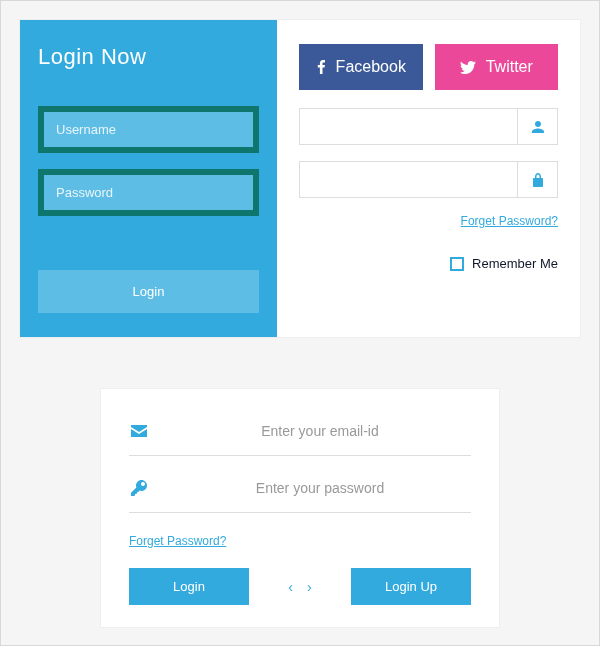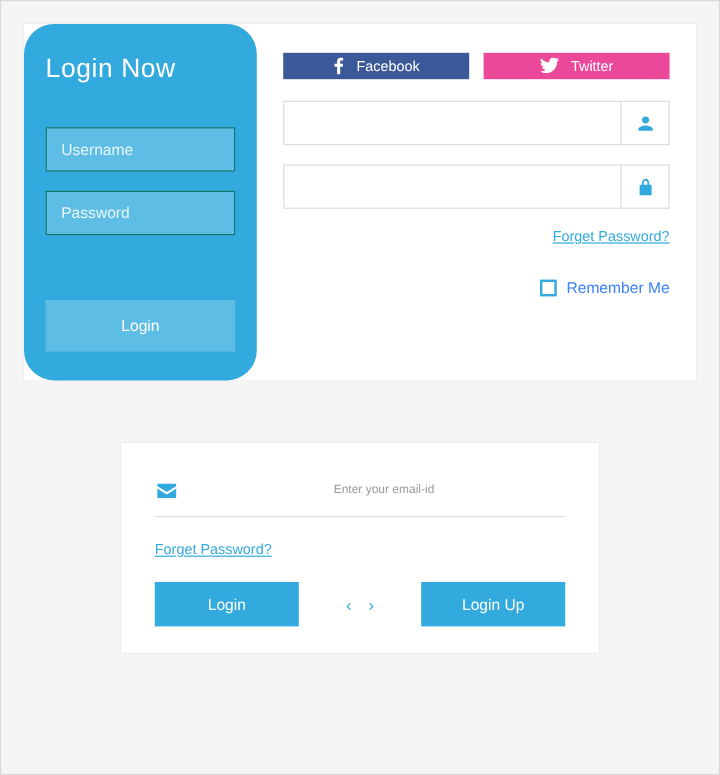--- a/index.html
+++ b/index.html
@@ -11,36 +11,35 @@
       padding: 18px;
       border: 1px solid #d8d8d8;
     }
     .card1 {
       display: flex;
       background: #fff;
       border: 1px solid #eee;
       margin-bottom: 50px;
     }
     .left-panel {
-      width: 194px;
+      width: 257px;
       background: #33aadd;
       padding: 24px 18px;
       color: #fff;
-      border-radius: 25px;
     }
     .left-panel h1 {
       font-size: 22px;
       font-weight: 300;
       margin-bottom: 36px;
       letter-spacing: 0.5px;
     }
     .blue-input {
       width: 100%;
       background: #5dbde4;
-      border: 1px solid #0f766e;
+      border: 6px solid #0f766e;
       color: #fff;
       padding: 10px 12px;
       margin-bottom: 16px;
       font-size: 13px;
     }
     .blue-input::placeholder { color: #e8f5fb; }
     .login-btn {
       width: 100%;
       background: #5dbde4;
       border: none;
@@ -56,24 +55,25 @@
     }
     .social-row {
       display: flex;
       gap: 12px;
       margin-bottom: 18px;
     }
     .social-btn {
       flex: 1;
       color: #fff;
       border: none;
-      padding: 4px 8px;
-      font-size: 12px;
-      cursor: pointer;
-      display: flex;
+      padding: 14px 8px;
+      font-size: 16px;
+      cursor: pointer;
+      display: flex;
+      align-items: center;
       justify-content: center;
       gap: 10px;
     }
     .fb-btn { background: #3b5998; }
     .tw-btn { background: #ec4899; }
     .divider-text {
       text-align: center;
       color: #888;
       font-size: 11px;
       letter-spacing: 1px;
@@ -104,21 +104,21 @@
       color: #33aadd;
       font-size: 12px;
       text-decoration: underline;
       margin-bottom: 28px;
     }
     .remember-row {
       display: flex;
       align-items: center;
       justify-content: flex-end;
       gap: 8px;
-      color: #3b82f6;
+      color: #0f172a;
       font-size: 13px;
     }
     .chk {
       width: 14px;
       height: 14px;
       border: 2px solid #33aadd;
       background: #fff;
     }
 
     .card2 {
@@ -139,21 +139,21 @@
     .line-field .icon {
       width: 20px;
       color: #33aadd;
       display: flex;
       justify-content: center;
     }
     .line-input {
       flex: 1;
       border: none;
       text-align: center;
-      font-size: 10px;
+      font-size: 14px;
       color: #999;
       padding: 6px 0;
       outline: none;
     }
     .line-input::placeholder { color: #999; }
     .forget2 {
       color: #33aadd;
       font-size: 12px;
       text-decoration: underline;
       margin-bottom: 20px;
@@ -242,20 +242,28 @@
 
 <div class="card2">
   <div class="line-field">
     <span class="icon">
       <svg width="16" height="12" viewBox="0 0 16 12" fill="currentColor">
           <path d="M0 0h16v2L8 7 0 2V0zm0 4l8 5 8-5v8H0V4z"></path>
         </svg>
     </span>
     <input class="line-input" type="text" placeholder="Enter your email-id" style="">
   </div>
+  <div class="line-field">
+    <span class="icon">
+      <svg width="16" height="16" viewBox="0 0 16 16" fill="currentColor">
+          <path d="M10.5 0C7.5 0 5 2.5 5 5.5c0 .7.1 1.3.4 1.9L0 12.8V16h3.2l.8-.8V14h1.2l1-1V12h1l1.4-1.4c.6.2 1.2.4 1.9.4 3 0 5.5-2.5 5.5-5.5S13.5 0 10.5 0zm1.5 6c-1.1 0-2-.9-2-2s.9-2 2-2 2 .9 2 2-.9 2-2 2z"></path>
+        </svg>
+    </span>
+    <input class="line-input" type="password" placeholder="Enter your password" style="">
+  </div>
   <a class="forget2" href="#">Forget Password?</a>
   <div class="btn-row">
     <button class="action-btn">Login</button>
     <div class="pager">
       <span>‹</span>
       <span>›</span>
     </div>
     <button class="action-btn">Login Up</button>
   </div>
 </div>

